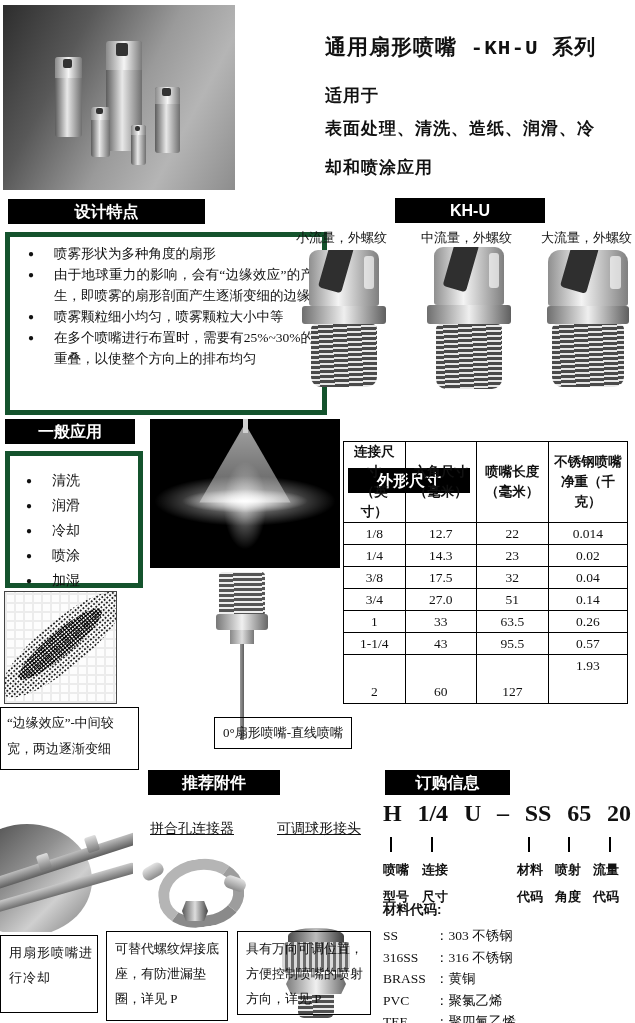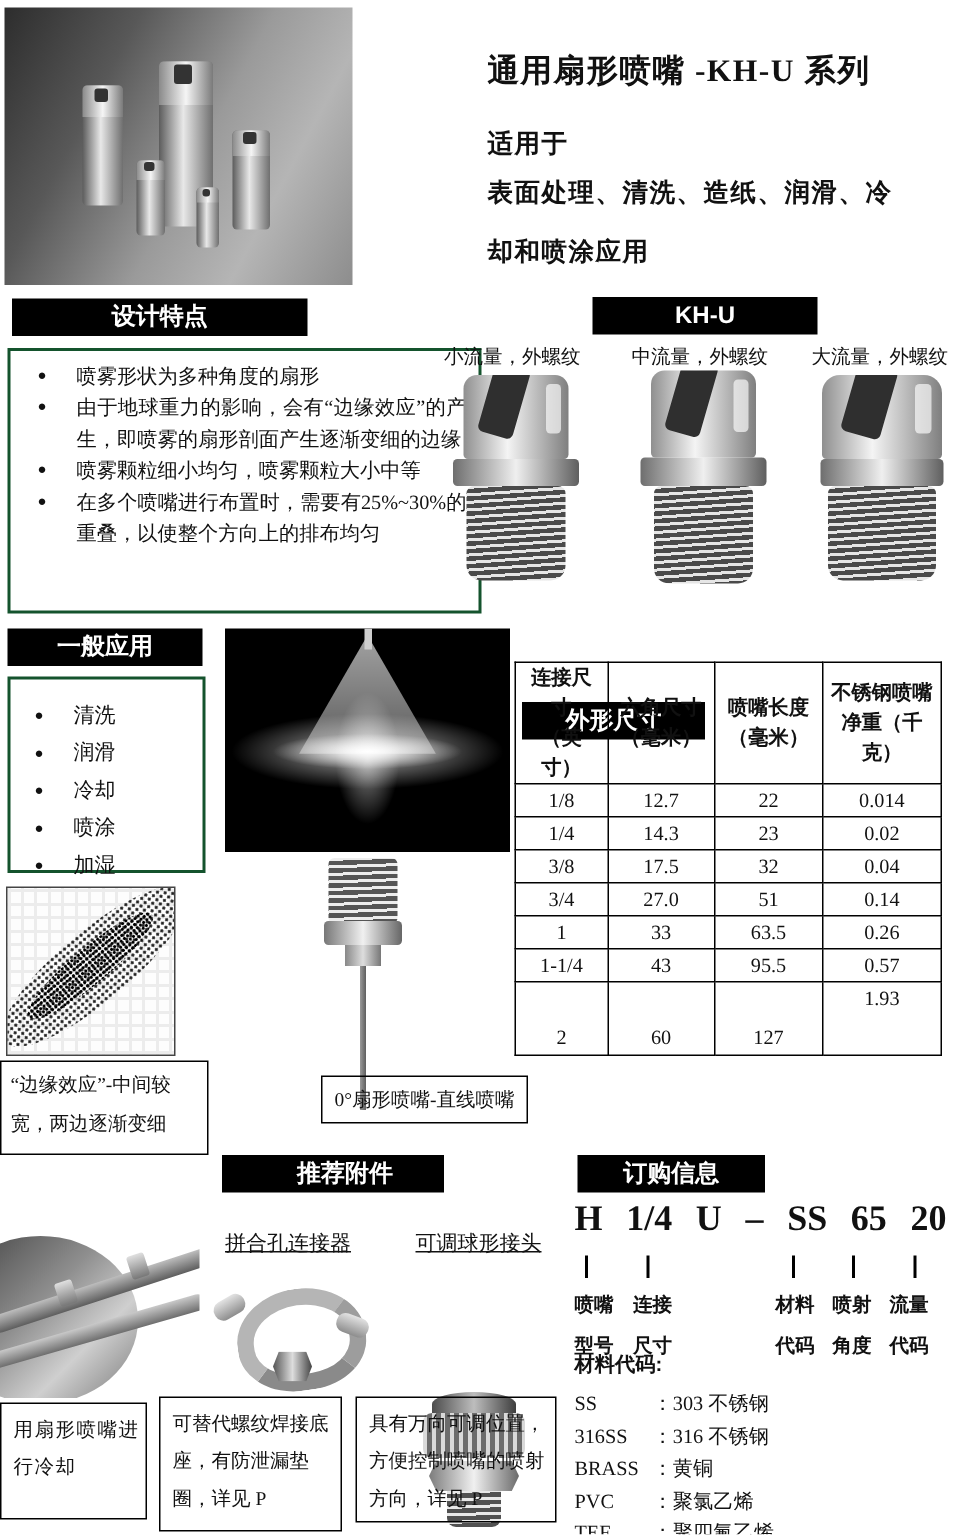--- a/index.html
+++ b/index.html
@@ -5,25 +5,25 @@
   html,body{margin:0;padding:0;background:#fff;}
   #page{position:relative;width:635px;height:1023px;background:#ffffff;overflow:hidden;
         font-family:"Liberation Serif",serif;color:#111;}
   .abs{position:absolute;}
 
   
   .hdr{position:absolute;background:#000;color:#fff;text-align:center;
        font-family:"Liberation Sans",sans-serif;font-weight:bold;font-size:16px;line-height:25px;height:25px;}
 
   
-  .title-line{font-weight:bold;font-size:21px;letter-spacing:1px;}
+  .title-line{font-weight:bold;font-size:21px;letter-spacing:1px;font-family:Liberation Mono, monospace;}
   .subtitle{font-weight:bold;font-size:17px;line-height:33px;letter-spacing:1px;}
 
   
-  .box{position:absolute;border:2px solid #14532d;background:#fff;}
+  .box{position:absolute;border:5px solid #14532d;background:#fff;}
   ul.blist{margin:0;padding:6px 8px 0 44px;list-style:none;}
   ul.blist li{position:relative;font-size:13.5px;line-height:21px;text-align:justify;}
   ul.blist li::before{content:"●";position:absolute;left:-26px;top:0;font-size:10px;}
   ul.alist{margin:0;padding:12px 6px 0 42px;list-style:none;}
   ul.alist li{position:relative;font-size:14px;line-height:25px;}
   ul.alist li::before{content:"●";position:absolute;left:-26px;top:0;font-size:10px;}
 
   
   .photo{background:linear-gradient(118deg,#2d2d2d 0%,#585858 28%,#9a9a9a 55%,#b5b5b5 75%,#8d8d8d 100%);}
   .mn{position:absolute;background:linear-gradient(90deg,#5c5c5c,#e8e8e8 45%,#6f6f6f);border-radius:3px;}
@@ -266,21 +266,21 @@
   <div class="abs snoz" style="left:214px;top:572px;width:56px;height:170px;">
     <div class="head"></div>
       <div class="col"></div>
       <div class="tip2"></div>
       <div class="jet"></div>
   </div>
   <div class="cap-box" style="left:170px;top:717px;width:136px;height:30px;line-height:30px;text-align:center;margin-left:44px;">
     <span>0°扇形喷嘴-直线喷嘴</span>
   </div>
 
-  <div class="hdr" style="left:148px;top:770px;width:132px;padding-left:16px;">推荐附件</div>
+  <div class="hdr" style="left:148px;top:770px;width:132px;">推荐附件</div>
   <div class="abs underlined" style="left:150px;top:820px;font-size:14px;">拼合孔连接器</div>
   <div class="abs underlined" style="left:277px;top:820px;font-size:14px;">可调球形接头</div>
 
   <div class="abs boom" style="left:0px;top:818px;width:133px;height:114px;">
     <div class="disc"></div>
       <div class="pipe1"></div>
       <div class="pipe2"></div>
       <div class="nub1"></div>
       <div class="nub2"></div>
   </div>

